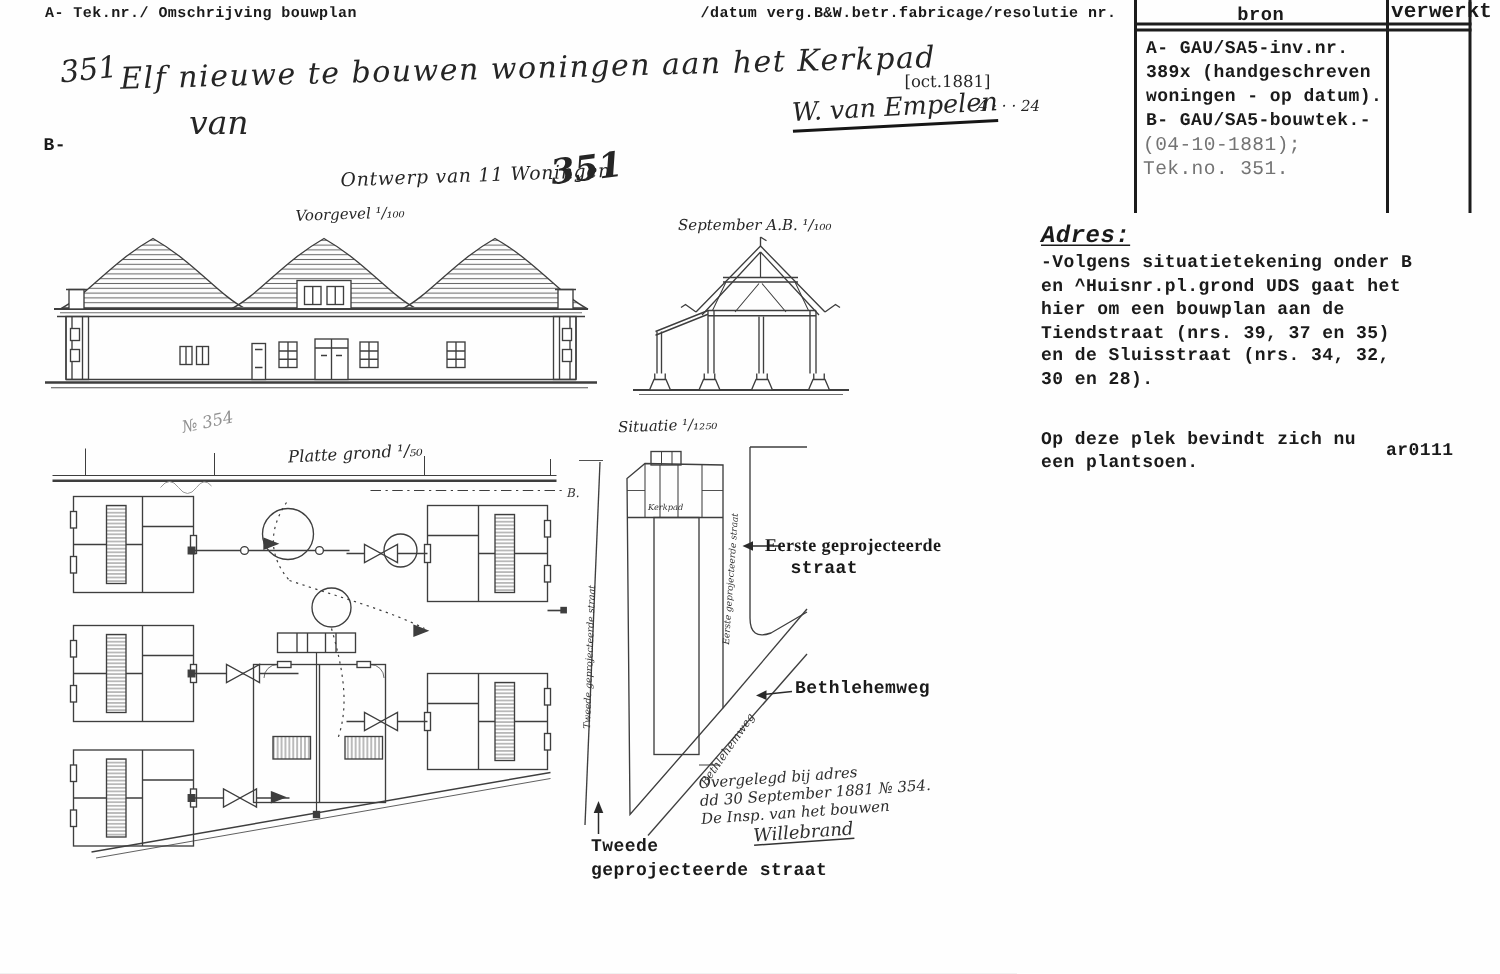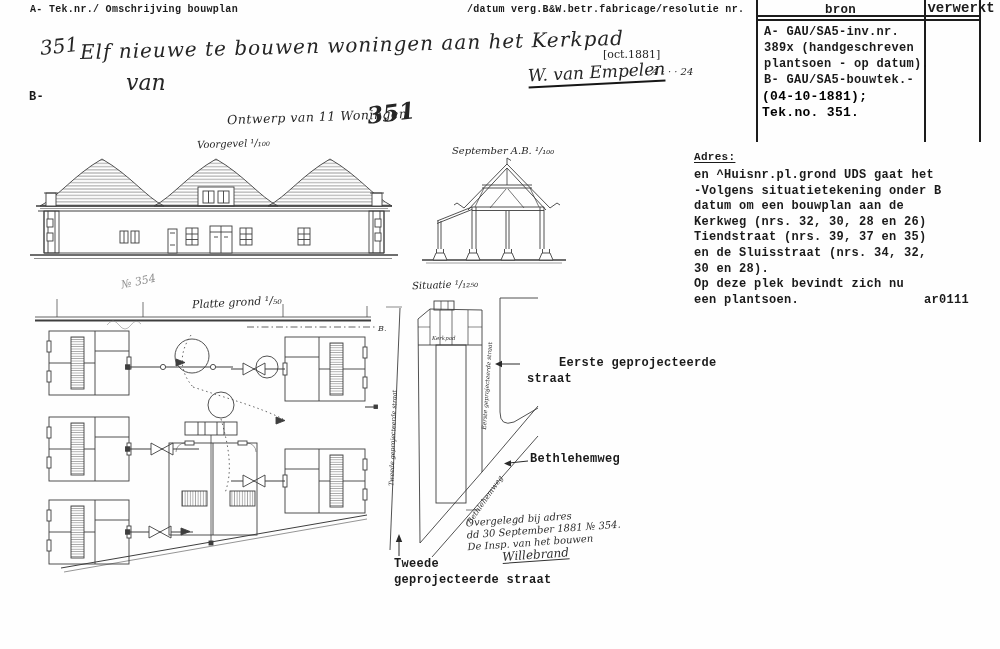--- a/index.html
+++ b/index.html
@@ -1,20 +1,20 @@
 <!DOCTYPE html>
 <html><head>
 <meta charset="utf-8">
 <style>
   html,body{margin:0;padding:0;background:#e8e8e8;}
   .page{position:relative;width:1000px;height:649px;background:#fefefe;overflow:hidden;
         font-family:"Liberation Mono","DejaVu Sans Mono",monospace;color:#1a1a1a;}
   .tw{position:absolute;font-weight:bold;font-size:12px;line-height:15px;letter-spacing:.3px;white-space:pre;}
   .tw13{font-size:10px;}
-  .lt{font-weight:bold;color:#000000;}
+  .lt{font-weight:normal;color:#737373;}
   .hw{position:absolute;font-family:"DejaVu Serif",serif;font-style:italic;color:#252525;white-space:nowrap;}
   .vline{position:absolute;width:2px;background:#1c1c1c;}
   .hline{position:absolute;height:2px;background:#1c1c1c;}
   .ctr{text-align:center;}
   svg{position:absolute;}
   .svghw{font-family:"DejaVu Serif",serif;font-style:italic;fill:#333;}
   .underl{border-bottom:2px solid #161616;padding-bottom:1px;}
   .note-line{white-space:nowrap;}
   .sig{display:inline-block;border-bottom:1.2px solid #333;margin-left:34px;font-size:12px;}
 </style>
@@ -29,21 +29,21 @@
   <div class="vline" style="left:756px;top:0;height:142px;"></div>
   <div class="vline" style="left:924px;top:0;height:142px;"></div>
   <div class="vline" style="left:979px;top:0;height:142px;"></div>
   <div class="hline" style="left:756px;top:15px;width:225px;"></div>
   <div class="hline" style="left:756px;top:19px;width:225px;"></div>
   <div class="tw ctr" style="left:757px;top:3px;width:167px;font-size:12.5px;">bron</div>
   <div class="tw ctr" style="left:925px;top:1px;width:72px;font-size:14px;letter-spacing:0;">verwerkt</div>
   <div>
     <div class="tw" style="left:764px;top:25px;">A- GAU/SA5-inv.nr.</div>
     <div class="tw" style="left:764px;top:41px;">389x (handgeschreven</div>
-    <div class="tw" style="left:764px;top:57px;">plantsoen - op datum).</div>
+    <div class="tw" style="left:764px;top:57px;">woningen - op datum).</div>
     <div class="tw" style="left:764px;top:73px;">B- GAU/SA5-bouwtek.-</div>
     <div class="tw lt" style="left:762px;top:89px;font-size:13px;">(04-10-1881);</div>
     <div class="tw lt" style="left:762px;top:105px;font-size:13px;">Tek.no. 351.</div>
   </div>
 
   <div class="hw" style="left:40px;top:34px;font-size:20px;transform:rotate(-6deg);">351</div>
   <div class="hw" style="left:80px;top:33px;font-size:20px;letter-spacing:1px;transform:rotate(-1.5deg);">Elf nieuwe te bouwen woningen aan het Kerkpad</div>
   <div class="hw" style="left:126px;top:70px;font-size:22px;">van</div>
   <div class="hw" style="left:603px;top:48px;font-size:11px;font-style:normal;">[oct.1881]</div>
   <div class="hw underl" style="left:528px;top:62px;font-size:17px;transform:rotate(-3deg);">W. van Empelen</div>
@@ -230,40 +230,39 @@
       <path d="M27,260 V244" stroke="#2a2a2a" stroke-width="1"></path>
         <polygon points="27,238 23.8,246 30.2,246" fill="#2a2a2a" stroke="none"></polygon>
     </g>
     <text class="svghw" font-size="8" x="6" y="35">B.</text>
     <text class="svghw" font-size="5.5" x="60" y="44">Kerkpad</text>
     <text class="svghw" font-size="6.3" text-anchor="middle" transform="translate(23,142) rotate(-88)">Tweede geprojecteerde straat</text>
     <text class="svghw" font-size="6" text-anchor="middle" transform="translate(117,90) rotate(-86)">Eerste geprojecteerde straat</text>
     <text class="svghw" font-size="7.5" text-anchor="middle" transform="translate(115,205) rotate(-55)">Bethlehemweg</text>
   </svg>
 
-  <div class="tw" style="left:559px;top:356px;">Eerste geprojecteerde</div>
+  <div class="tw" style="left:510px;top:356px;font-family:Liberation Serif, serif;">Eerste geprojecteerde</div>
   <div class="tw" style="left:527px;top:372px;">straat</div>
   <div class="tw" style="left:530px;top:452px;">Bethlehemweg</div>
   <div class="tw" style="left:394px;top:557px;">Tweede</div>
   <div class="tw" style="left:394px;top:573px;">geprojecteerde straat</div>
 
   <div class="hw" style="left:467px;top:512px;font-size:10px;line-height:12px;color:#2e2e2e;transform:rotate(-4deg);">
     <div class="note-line">Overgelegd bij adres</div>
     <div class="note-line">dd 30 September 1881 № 354.</div>
     <div class="note-line">De Insp. van het bouwen</div>
     <div class="note-line"><span class="sig">Willebrand</span></div>
   </div>
 
   <div style="position:absolute;left:694px;top:150px;width:302px;">
-    <div class="tw" style="position:static;font-size:11px;text-decoration:underline;text-underline-offset:2px;margin-bottom:3px;">Adres:</div>
+    <div class="tw" style="position:static;font-size:16px;text-decoration:underline;text-underline-offset:2px;margin-bottom:3px;font-style:italic;">Adres:</div>
+    <div class="tw" style="position:static;line-height:15.6px;">-Volgens situatietekening onder B</div>
     <div class="tw" style="position:static;line-height:15.6px;">en ^Huisnr.pl.grond UDS gaat het</div>
-    <div class="tw" style="position:static;line-height:15.6px;">-Volgens situatietekening onder B</div>
-    <div class="tw" style="position:static;line-height:15.6px;">datum om een bouwplan aan de</div>
-    <div class="tw" style="position:static;line-height:15.6px;">Kerkweg (nrs. 32, 30, 28 en 26)</div>
+    <div class="tw" style="position:static;line-height:15.6px;">hier om een bouwplan aan de</div>
     <div class="tw" style="position:static;line-height:15.6px;">Tiendstraat (nrs. 39, 37 en 35)</div>
     <div class="tw" style="position:static;line-height:15.6px;">en de Sluisstraat (nrs. 34, 32,</div>
     <div class="tw" style="position:static;line-height:15.6px;">30 en 28).</div>
-    <div class="tw" style="position:static;line-height:15.6px;">Op deze plek bevindt zich nu</div>
+    <div class="tw" style="position:static;line-height:15.6px;margin-top:24px;">Op deze plek bevindt zich nu</div>
     <div class="tw" style="position:static;line-height:15.6px;">een plantsoen.</div>
     <div class="tw" style="left:230px;top:143px;">ar0111</div>
   </div>
 
 </div>
 
 </body></html>

